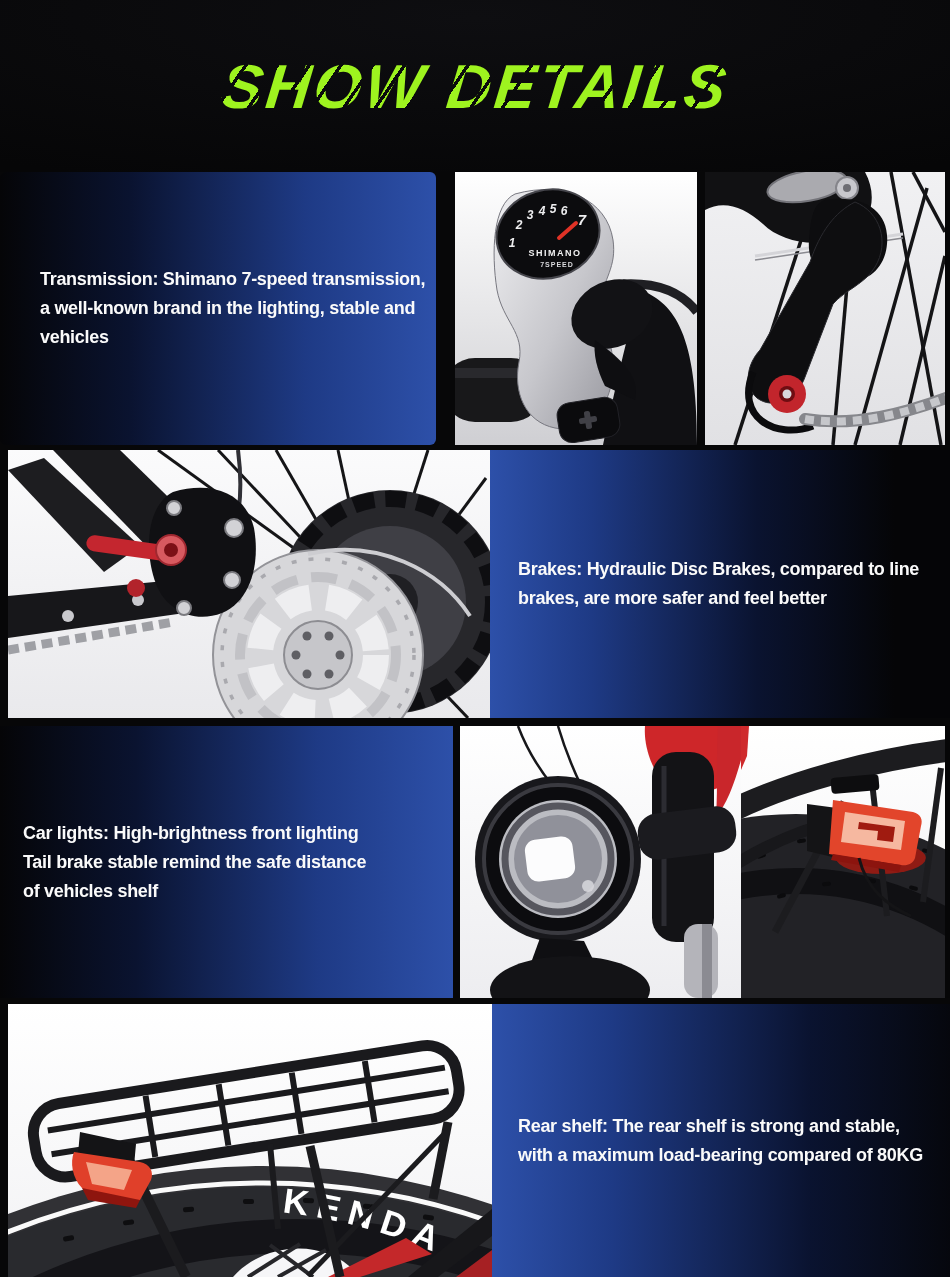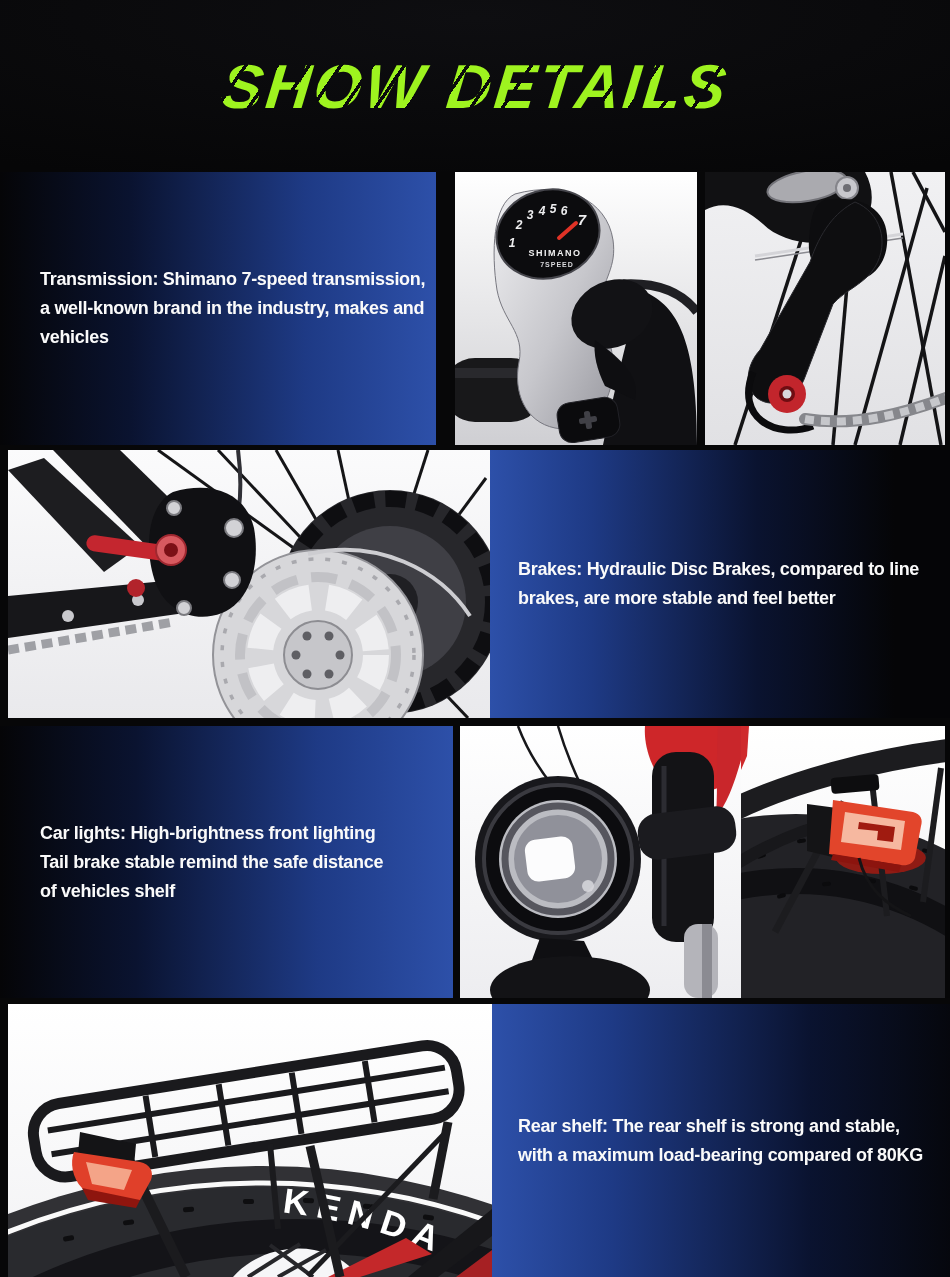--- a/index.html
+++ b/index.html
@@ -14,23 +14,23 @@
        -webkit-background-clip:text;background-clip:text;color:transparent;white-space:nowrap;}
   
   .row{position:absolute;left:0;width:950px;}
   #row1{top:172px;height:273px}
   #row2{top:450px;height:268px}
   #row3{top:726px;height:272px}
   #row4{top:1004px;height:273px}
   .panel{position:absolute;top:0;height:100%;display:flex;flex-direction:column;justify-content:center;box-sizing:border-box;}
   .panel.lr{background:linear-gradient(90deg,#050507 0%,#0a1330 30%,#1e3a85 70%,#2d50a9 100%);}
   .panel.rl{background:linear-gradient(90deg,#2d50a9 0%,#1e3a85 22%,#0a1330 58%,#050507 88%);}
-  #row1 .panel{left:0;width:436px;padding-left:40px;}
+  #row1 .panel{left:0;width:436px;padding-left:40px;border-radius:6px;}
   #row2 .panel{left:490px;width:460px;padding-left:28px;}
-  #row3 .panel{left:0;width:453px;padding-left:40px;}
+  #row3 .panel{left:0;width:453px;padding-left:23px;}
   #row4 .panel{left:492px;width:548px;padding-left:26px;}
   .desc{margin:0;color:#fafafa;font-weight:bold;font-size:18px;line-height:29px;letter-spacing:-0.3px;}
   .desc span{display:block;white-space:nowrap;}
   .photo{position:absolute;top:0;height:100%;overflow:hidden;}
   #p-shifter{left:455px;width:242px}
   #p-derailleur{left:705px;width:240px}
   #p-brake{left:8px;width:482px}
   #p-headlight{left:460px;width:281px}
   #p-taillight{left:741px;width:204px}
   #p-shelf{left:8px;width:484px}
@@ -46,21 +46,21 @@
 <div class="page">
 
   <div class="hdr">
     <h1>SHOW DETAILS</h1>
   </div>
 
   <div class="row" id="row1">
     <div class="panel lr">
       <p class="desc">
         <span>Transmission: Shimano 7-speed transmission,</span>
-        <span>a well-known brand in the industry, makes and</span>
+        <span>a well-known brand in the lighting, stable and</span>
         <span>vehicles</span>
       </p>
     </div>
 
     <div class="photo" id="p-shifter">
       <svg viewBox="0 0 242 273">
         <defs>
           <linearGradient id="bg1" x1="0" y1="0" x2="0" y2="1">
             <stop offset="0" stop-color="#ffffff"></stop>
               <stop offset="1" stop-color="#cfcfd3"></stop>
@@ -191,21 +191,21 @@
         </g>
         <rect x="78" y="90" width="85" height="16" rx="8" fill="#c4262f" transform="rotate(8 120 98)"></rect>
         <circle cx="163" cy="100" r="15" fill="#d85a60" stroke="#a02830" stroke-width="2"></circle>
         <circle cx="163" cy="100" r="7" fill="#7c1016"></circle>
         <circle cx="128" cy="138" r="9" fill="#b2232b"></circle>
       </svg>
     </div>
     <div class="panel rl">
       <p class="desc">
         <span>Brakes: Hydraulic Disc Brakes, compared to line</span>
-        <span>brakes, are more stable and feel better</span>
+        <span>brakes, are more safer and feel better</span>
       </p>
     </div>
   </div>
 
   <div class="row" id="row3">
     <div class="panel lr">
       <p class="desc">
         <span>Car lights: High-brightness front lighting</span>
         <span>Tail brake stable remind the safe distance</span>
         <span>of vehicles shelf</span>

